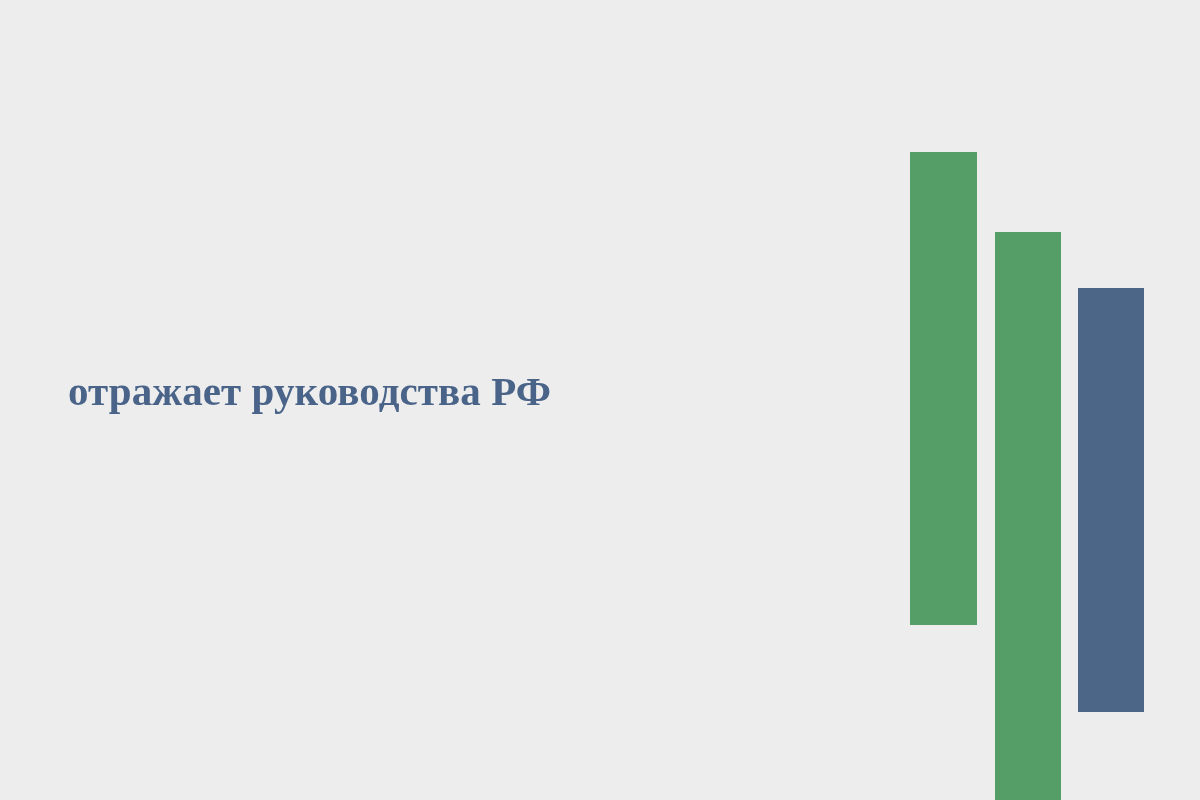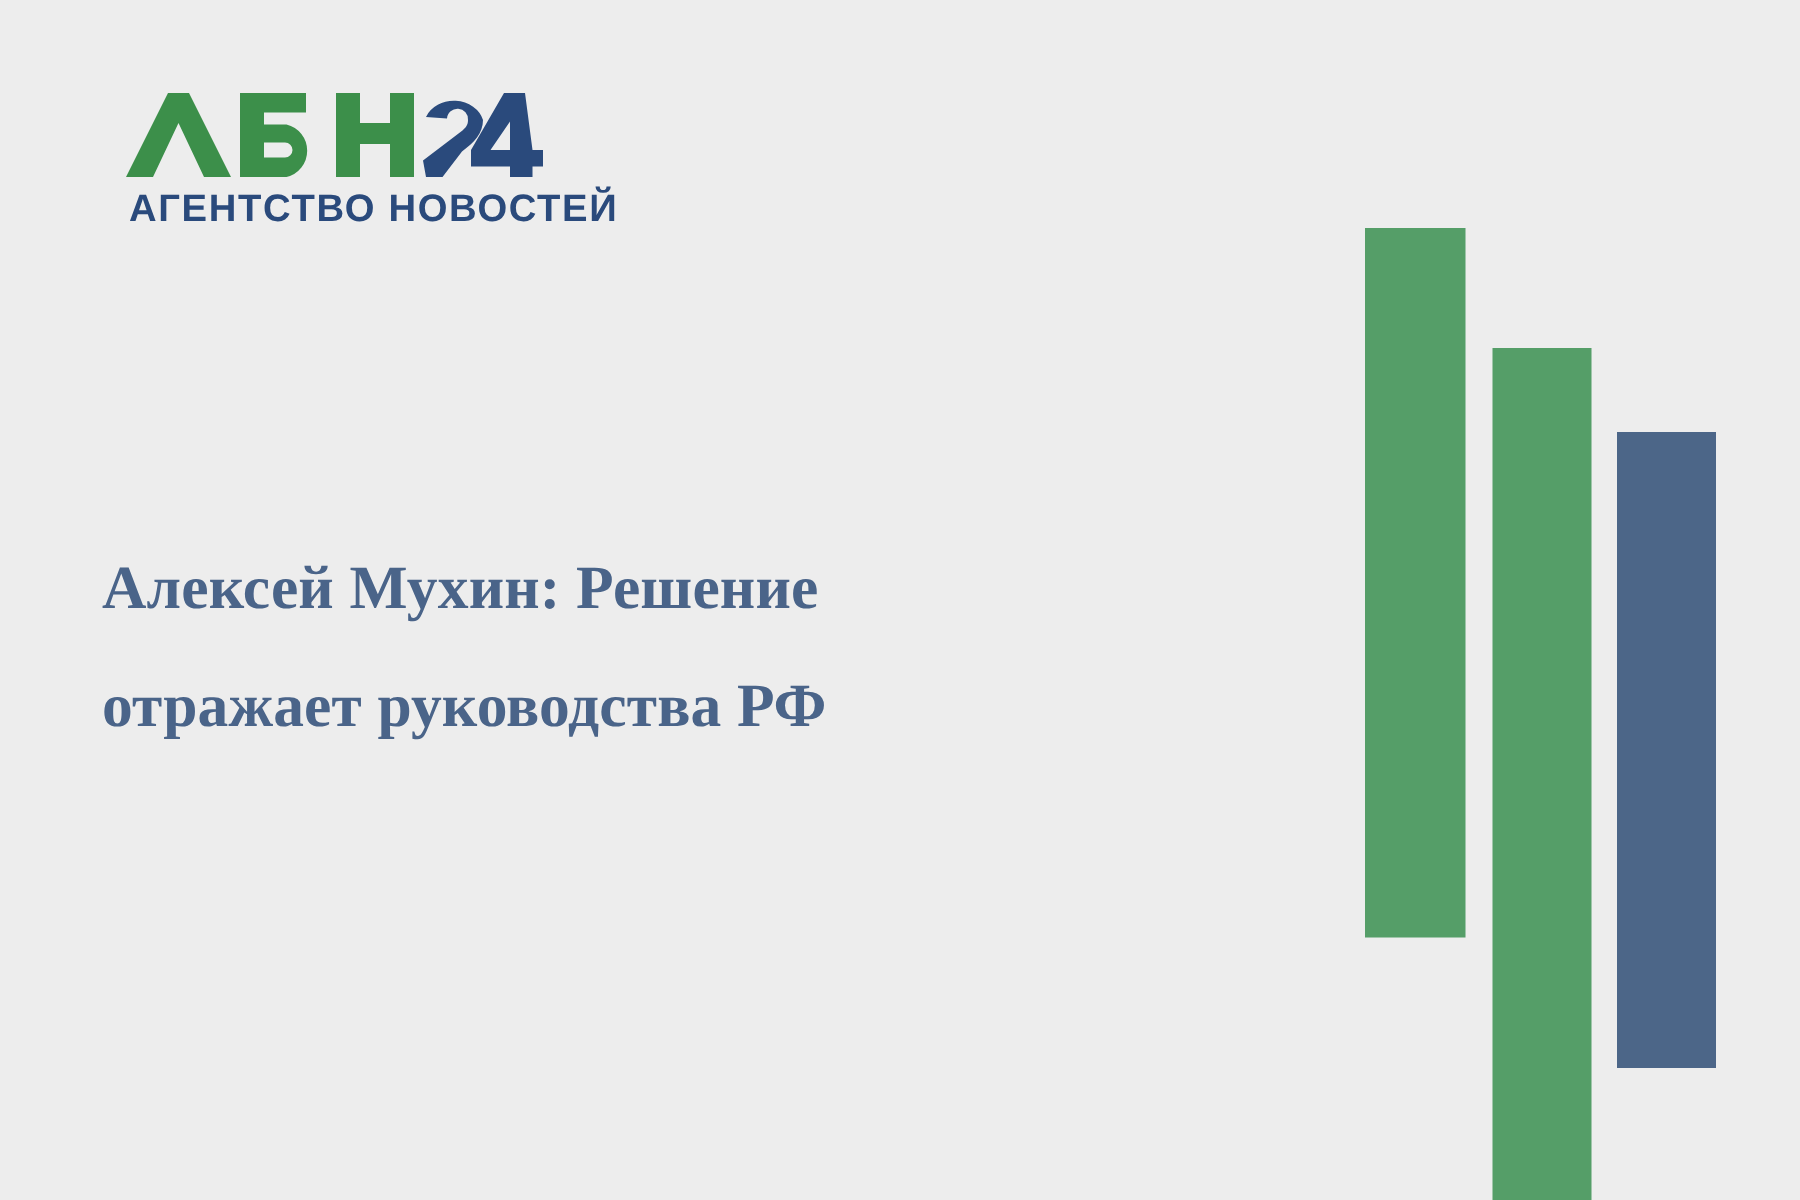--- a/index.html
+++ b/index.html
@@ -86,37 +86,18 @@
 <body>
 
 <div id="card" style="background: rgb(237, 237, 237);">
 
   <div id="bars">
     <div class="bar bar-1" style="left: 910px; top: 152px; width: 67px; height: 473px; background: rgb(85, 158, 104);"></div>
     <div class="bar bar-2" style="left: 995px; top: 232px; width: 66px; height: 580px; background: rgb(85, 158, 104);"></div>
     <div class="bar bar-3" style="left: 1078px; top: 288px; width: 66px; height: 424px; background: rgb(76, 102, 136);"></div>
   </div>
 
-  <div id="logo">
-    <svg id="logo-mark" viewBox="0 0 278 56" xmlns="http://www.w3.org/2000/svg" aria-hidden="true">
-
-      <path d="M28 0 h14 L70 56 H52 L35 20 L18 56 H0 Z" fill="#3c8f4a"></path>
-
-      <path d="M76 0 h44 v13 H92 v8 h15 a18 18 0 0 1 0 35 H76 Z
-               M92 33 v10 h14 a5 5 0 0 0 0 -10 Z" fill="#3c8f4a"></path>
-
-      <path d="M140 0 h16 v20 h20 V0 h16 v56 h-16 V34 h-20 v22 h-16 Z" fill="#3c8f4a"></path>
-
-      <path d="M200 16 a20 17 0 0 1 38 2 c0 9 -6 15 -14 21 L211 56 h-11 L198 45
-               l25 -19 c4 -3 5 -5 5 -8 a7 7 0 0 0 -14 -1 Z" fill="#2a4a7c"></path>
-
-      <path d="M266 0 h-14 L230 38 v11 h26 v7 h15 v-7 h7 V38 h-7 Z
-               M256 38 h-13 l13 -19 Z" fill="#2a4a7c"></path>
-    </svg>
-    <span id="logo-tagline" style="color: rgb(42, 74, 124);">АГЕНТСТВО НОВОСТЕЙ</span>
-  </div>
 
   <h1 id="headline" style="color: rgb(74, 100, 137);">
-    <span class="headline-line">Алексей Мухин: Решение</span>
     <span class="headline-line">отражает руководства РФ</span>
   </h1>
 
 </div>
 
 </body></html>

